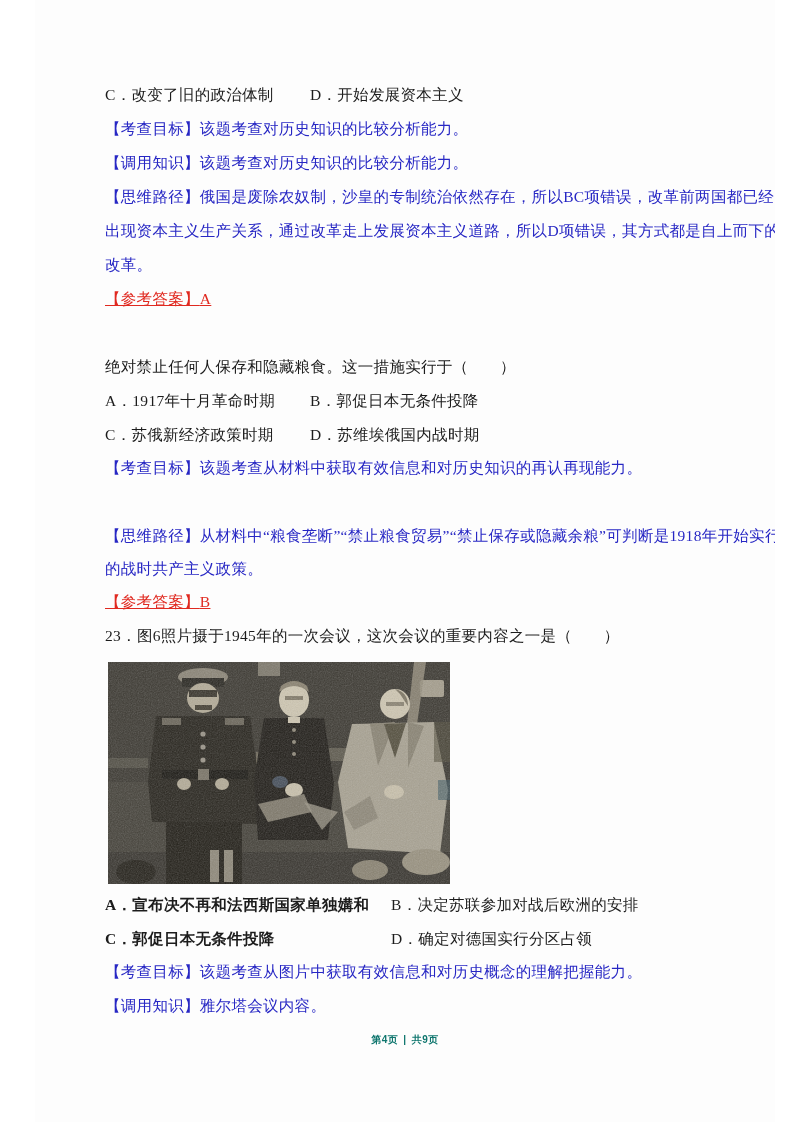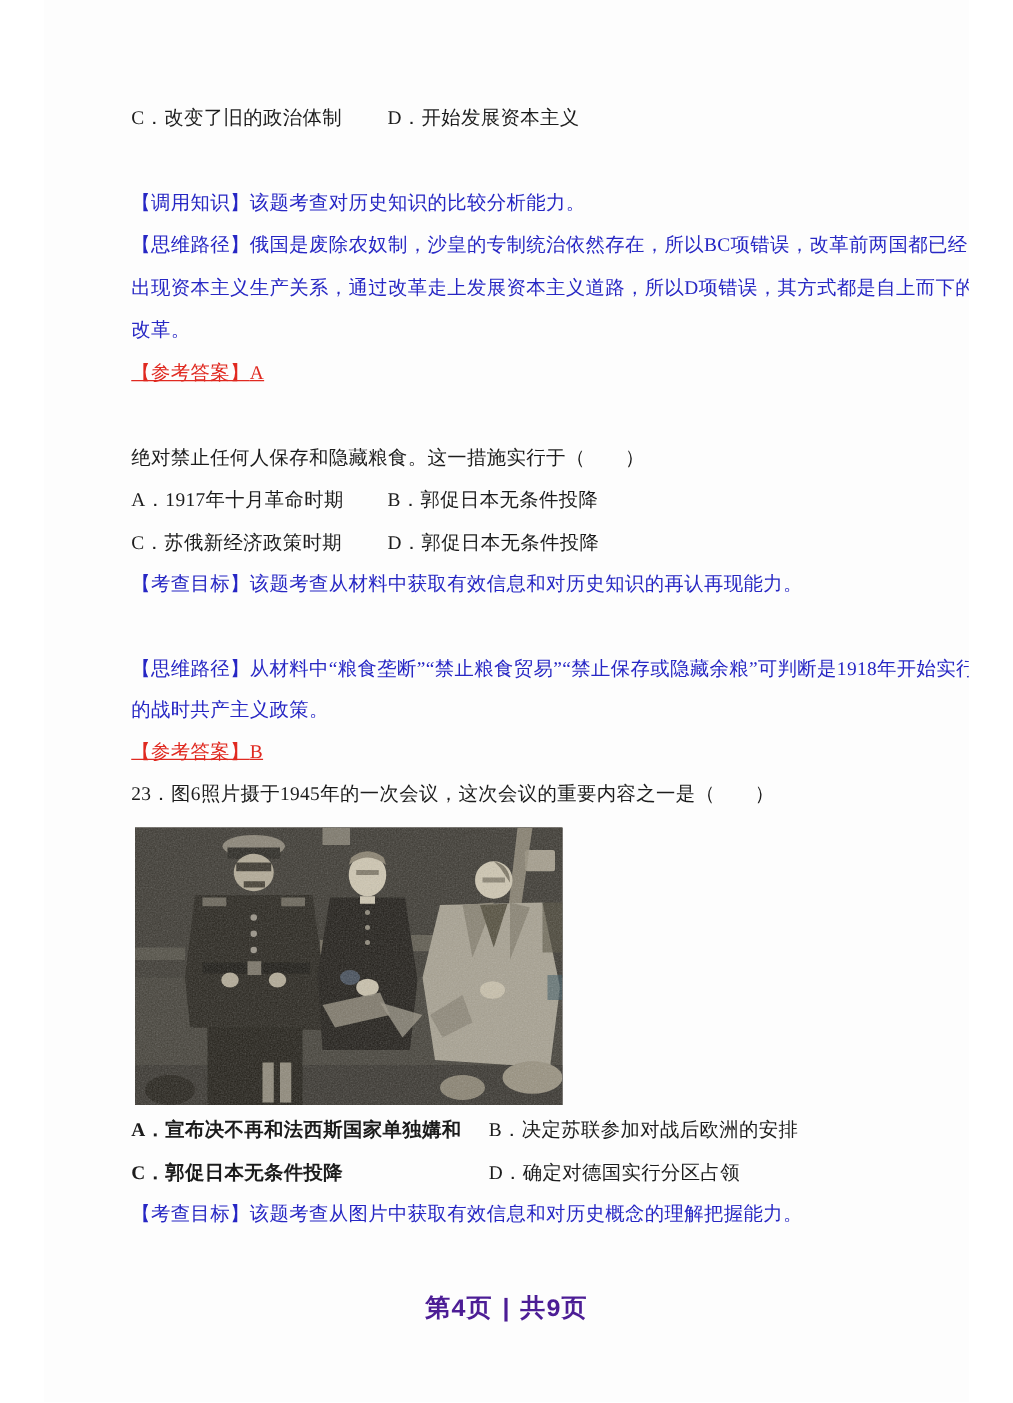--- a/index.html
+++ b/index.html
@@ -31,48 +31,49 @@
     position:absolute;
     left:73px;top:662px;
     width:342px;height:222px;
     background:#44413a;
   }
   .photo-wrap svg{display:block;}
   .footer{
     position:absolute;
     top:1033px;left:0;width:100%;
     text-align:center;
-    font-family:Liberation Mono, monospace;
-    font-size:20px;
+    font-family:Liberation Sans, sans-serif;
+    font-size:10px;
     font-weight:bold;
-    color:#4c1d95;
+    color:#0f766e;
     letter-spacing:0.5px;
   }
   .footer .sep{margin:0 5px;}
 </style>
 </head>
 <body>
 
 <div class="page">
 
   <div class="line" style="top:85px"><span class="opt1">C．改变了旧的政治体制</span><span>D．开始发展资本主义</span></div>
 
+  <div class="line blue" style="top:119px"><span class="lbl">【考查目标】</span><span>该题考查对历史知识的比较分析能力。</span></div>
 
   <div class="line blue" style="top:153px"><span class="lbl">【调用知识】</span><span>该题考查对历史知识的比较分析能力。</span></div>
 
   <div class="line blue" style="top:187px"><span class="lbl">【思维路径】</span><span>俄国是废除农奴制，沙皇的专制统治依然存在，所以BC项错误，改革前两国都已经</span></div>
   <div class="line blue" style="top:221px">出现资本主义生产关系，通过改革走上发展资本主义道路，所以D项错误，其方式都是自上而下的</div>
   <div class="line blue" style="top:255px">改革。</div>
 
   <div class="line red" style="top:289px"><span class="lbl">【参考答案】</span><span>A</span></div>
 
   <div class="line" style="top:357px">绝对禁止任何人保存和隐藏粮食。这一措施实行于（　　）</div>
 
   <div class="line" style="top:391px"><span class="opt1">A．1917年十月革命时期</span><span>B．郭促日本无条件投降</span></div>
-  <div class="line" style="top:425px"><span class="opt1">C．苏俄新经济政策时期</span><span>D．郭促日本无条件投降</span></div>
+  <div class="line" style="top:425px"><span class="opt1">C．苏俄新经济政策时期</span><span>D．苏维埃俄国内战时期</span></div>
 
   <div class="line blue" style="top:458px"><span class="lbl">【考查目标】</span><span>该题考查从材料中获取有效信息和对历史知识的再认再现能力。</span></div>
 
 
   <div class="line blue" style="top:526px"><span class="lbl">【思维路径】</span><span>从材料中“粮食垄断”“禁止粮食贸易”“禁止保存或隐藏余粮”可判断是1918年开始实行</span></div>
   <div class="line blue" style="top:559px">的战时共产主义政策。</div>
 
   <div class="line red" style="top:592px"><span class="lbl">【参考答案】</span><span>B</span></div>
 
   <div class="line" style="top:626px">23．图6照片摄于1945年的一次会议，这次会议的重要内容之一是（　　）</div>
@@ -146,16 +147,17 @@
 
       <rect x="0" y="0" width="342" height="222" filter="url(#grain)" opacity="0.28"></rect>
     </svg>
   </div>
 
   <div class="line" style="top:895px"><span class="opt1w">A．宣布决不再和法西斯国家单独媾和</span><span>B．决定苏联参加对战后欧洲的安排</span></div>
   <div class="line" style="top:929px"><span class="opt1w">C．郭促日本无条件投降</span><span>D．确定对德国实行分区占领</span></div>
 
   <div class="line blue" style="top:962px"><span class="lbl">【考查目标】</span><span>该题考查从图片中获取有效信息和对历史概念的理解把握能力。</span></div>
 
+  <div class="line blue" style="top:996px"><span class="lbl">【调用知识】</span><span>雅尔塔会议内容。</span></div>
 
   <div class="footer"><span>第4页</span><span class="sep">|</span><span>共9页</span></div>
 
 </div>
 
 </body></html>

